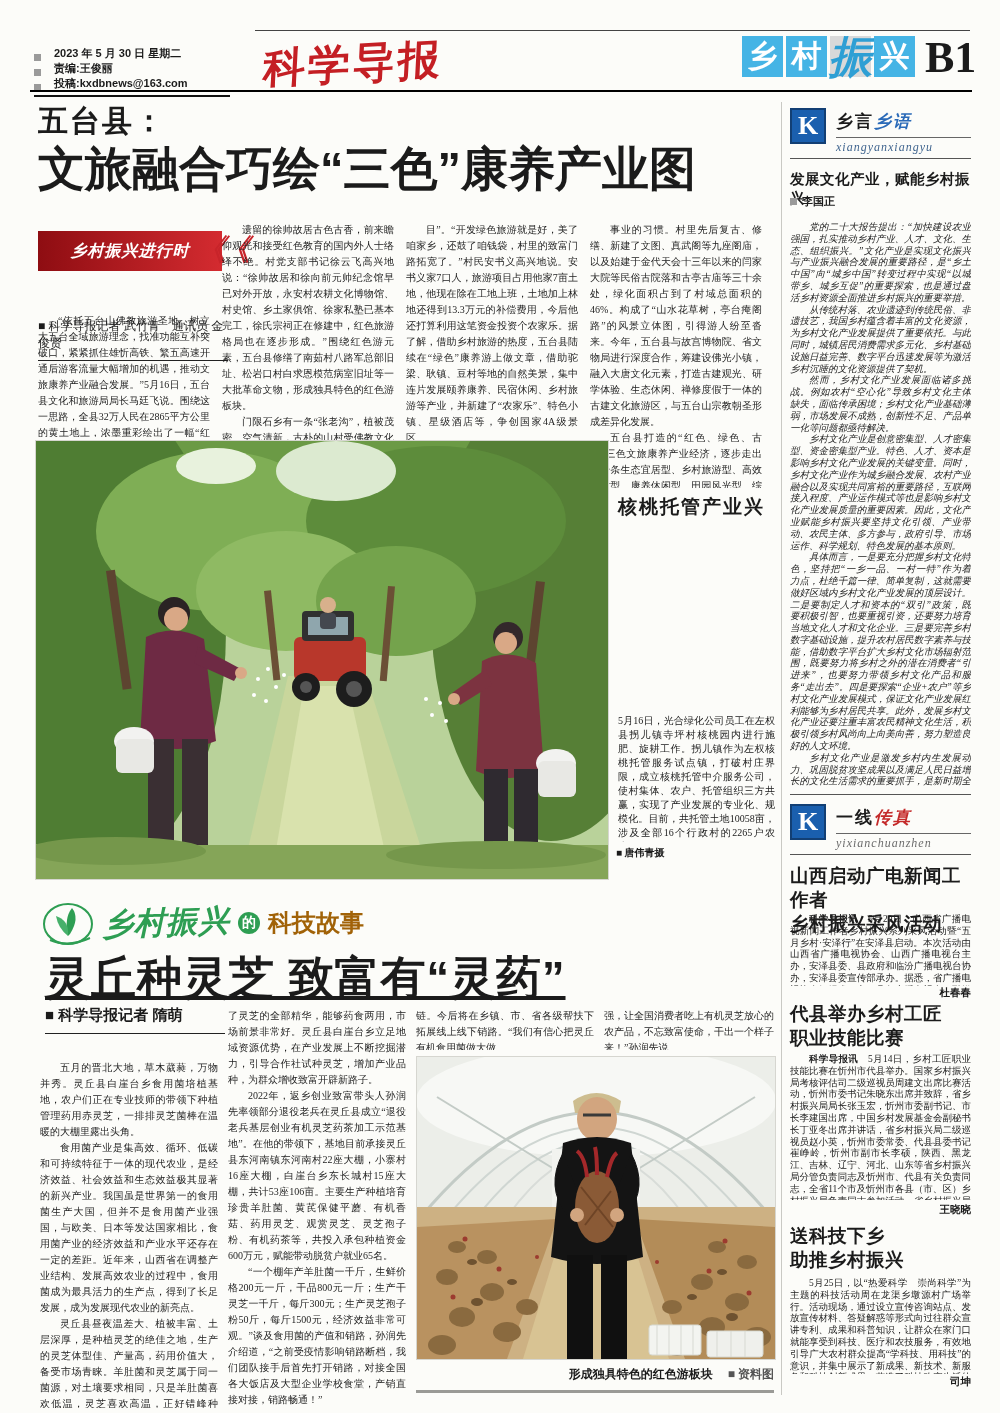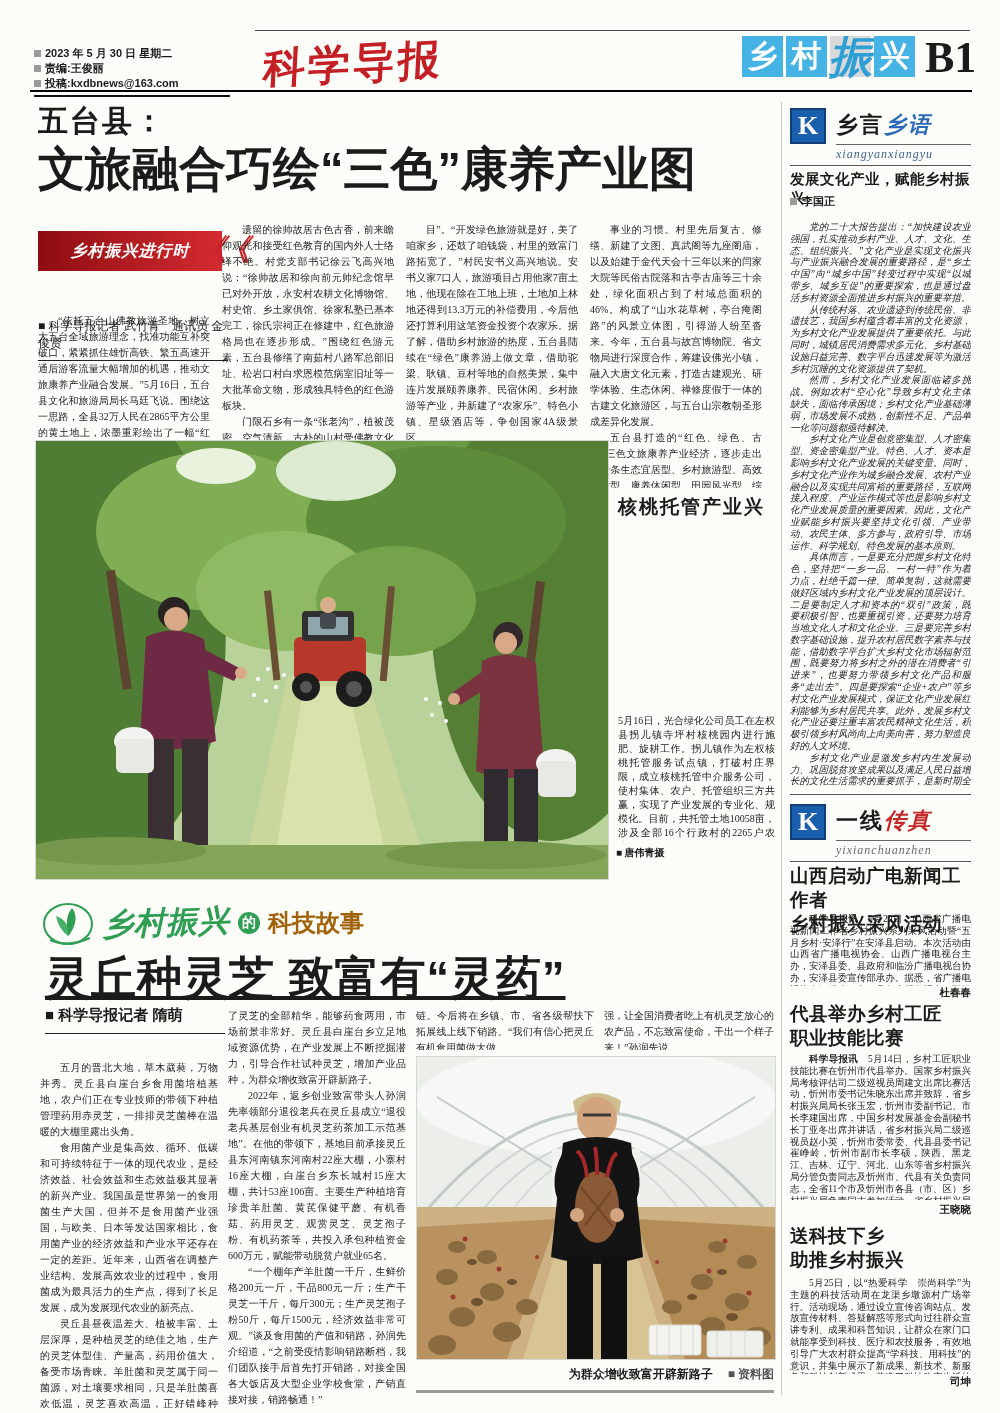--- a/index.html
+++ b/index.html
@@ -3,21 +3,21 @@
 <meta charset="utf-8">
 <style>
   html,body{margin:0;padding:0;background:#e8e8e4;}
   .page{position:relative;width:1000px;height:1413px;background:#fcfcf9;margin:0 auto;overflow:hidden;
         font-family:"Liberation Serif","DejaVu Serif",serif;color:#1b1b1b;}
   .abs{position:absolute;}
   .hei{font-family:"Liberation Sans","DejaVu Sans",sans-serif;}
   
   .hdr-info{left:34px;top:46px;width:196px;font-size:11px;font-weight:bold;line-height:15px;
             font-family:"Liberation Sans",sans-serif;border-bottom:2px solid #111;padding-bottom:4px;}
-  .hdr-info .row{display:flex;align-items:center;gap:4px;}
+  .hdr-info .row{display:flex;align-items:flex-end;gap:13px;}
   .sq{display:inline-block;width:7px;height:7px;background:#9a9a9a;flex:0 0 auto;}
   .toprule{left:255px;top:30px;right:30px;height:1px;background:#444;}
   .masthead{left:263px;top:36px;font-size:42px;font-weight:bold;color:#c41f24;letter-spacing:3px;
             transform:rotate(-3deg) skewX(-6deg);font-family:"Liberation Serif",serif;}
   .tiles{left:742px;top:36px;display:flex;gap:3px;align-items:flex-start;}
   .tile{width:41px;height:41px;background:#45b4e5;color:#fff;font-size:30px;font-weight:900;
         display:flex;align-items:center;justify-content:center;font-family:"Liberation Sans",sans-serif;}
   .tile.calli{background:#d9d9d9;color:#2e9fd4;font-size:44px;font-style:italic;overflow:visible;line-height:36px;}
   .pageno{left:925px;top:32px;font-size:44px;font-weight:bold;font-family:"Liberation Serif",serif;}
   .hdr-rule{left:30px;top:90px;right:28px;height:2px;background:#000;}
@@ -49,21 +49,21 @@
   .sci-byline{left:45px;top:1006px;width:180px;font-size:15px;font-weight:bold;
               font-family:"Liberation Sans",sans-serif;border-bottom:1.5px solid #222;padding-bottom:8px;}
   .sci-cap{left:416px;top:1366px;width:358px;font-size:12px;font-weight:bold;text-align:right;}
   .sci-cap-rule{left:416px;top:1390px;width:358px;height:3px;background:#9a9a96;}
   
   .rc{left:790px;width:181px;}
   .klogo{width:36px;height:36px;background:#1a5fae;border:2px solid #123f74;box-sizing:border-box;
          color:#fff;font-size:26px;font-weight:900;display:flex;align-items:center;justify-content:center;
          font-family:"Liberation Serif",serif;}
   .rc-head{display:flex;gap:10px;align-items:flex-start;}
-  .rc-title{font-size:22px;font-weight:900;letter-spacing:2px;padding-top:2px;
+  .rc-title{font-size:17px;font-weight:900;letter-spacing:2px;padding-top:2px;
             font-family:"Liberation Sans",sans-serif;border-bottom:1px solid #666;padding-bottom:4px;}
   .rc-title .c2x{font-style:italic;font-family:"Liberation Serif",serif;font-weight:bold;}
   .rc-pinyin{font-size:12px;font-style:italic;color:#40658f;letter-spacing:1px;padding-top:2px;}
   .rc-rule{height:1px;background:#555;}
   .rc-art-title{font-size:14.5px;font-weight:900;letter-spacing:0.5px;line-height:1.3;
                 font-family:"Liberation Sans",sans-serif;white-space:pre-line;}
   .rc-art-title.big{font-size:18.5px;}
   .rc-author{font-size:11px;font-weight:bold;display:flex;gap:5px;align-items:center;
              font-family:"Liberation Sans",sans-serif;}
   .rc-body{font-size:9.5px;line-height:11.8px;text-align:justify;overflow:hidden;color:#222;}
@@ -305,21 +305,21 @@
           <line x1="252" y1="268" x2="252" y2="298" stroke="#d7d9d2"></line>
         <line x1="264" y1="268" x2="264" y2="298" stroke="#d7d9d2"></line>
           <line x1="276" y1="268" x2="276" y2="298" stroke="#d7d9d2"></line>
         <line x1="300" y1="274" x2="300" y2="300" stroke="#d7d9d2"></line>
           <line x1="314" y1="274" x2="314" y2="300" stroke="#d7d9d2"></line>
         <line x1="328" y1="274" x2="328" y2="300" stroke="#d7d9d2"></line>
       </g>
     </svg>
   </div>
   <div class="abs sci-cap">
-    <span>为群众增收致富开辟新路子</span>　
+    <span>形成独具特色的红色游板块</span>　
     <span style="color:#555;">■ 资料图</span>
   </div>
   <div class="abs sci-cap-rule"></div>
 
   <div class="abs rc" style="top:108px;">
     <div class="rc-head">
       <div class="klogo">K</div>
       <div style="flex:1;">
         <div class="rc-title"><span>乡言</span><span class="c2x" style="color:#2a6ab8;">乡语</span></div>
         <div class="rc-pinyin">xiangyanxiangyu</div>

